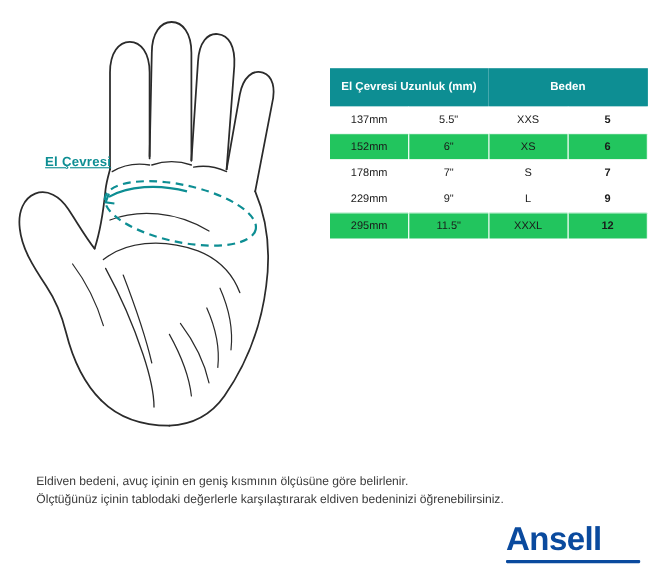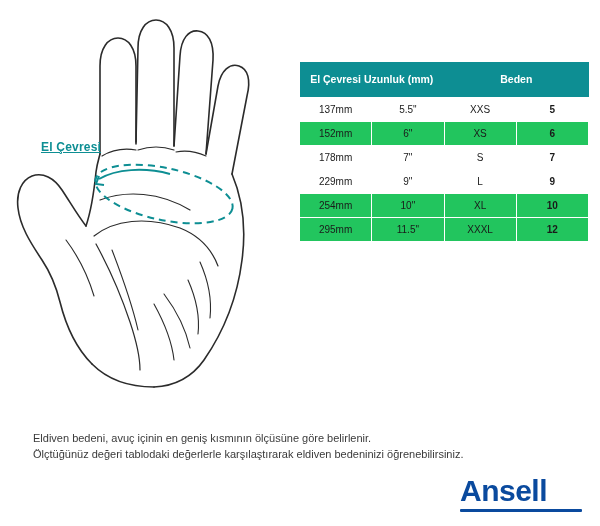--- a/index.html
+++ b/index.html
@@ -199,38 +199,32 @@
           <td>S</td>
           <td class="num-col">7</td>
         </tr>
         <tr class="odd">
           <td>229mm</td>
           <td>9"</td>
           <td>L</td>
           <td class="num-col">9</td>
         </tr>
         <tr class="even">
-          <td>254mm</td>
-          <td>10"</td>
-          <td>XL</td>
-          <td class="num-col">10</td>
-        </tr>
-        <tr class="even">
           <td>295mm</td>
           <td>11.5"</td>
           <td>XXXL</td>
           <td class="num-col">12</td>
         </tr>
       </tbody>
     </table>
   </div>
 
   <div class="caption">
     <div>Eldiven bedeni, avuç içinin en geniş kısmının ölçüsüne göre belirlenir.</div>
-    <div>Ölçtüğünüz değeri tablodaki değerlerle karşılaştırarak eldiven bedeninizi öğrenebilirsiniz.</div>
+    <div>Ölçtüğünüz içinin tablodaki değerlerle karşılaştırarak eldiven bedeninizi öğrenebilirsiniz.</div>
   </div>
 
   <div class="logo">
     <div class="logo-text">Ansell</div>
     <div class="logo-underline"></div>
   </div>
 
 </div>
 
 </body></html>

